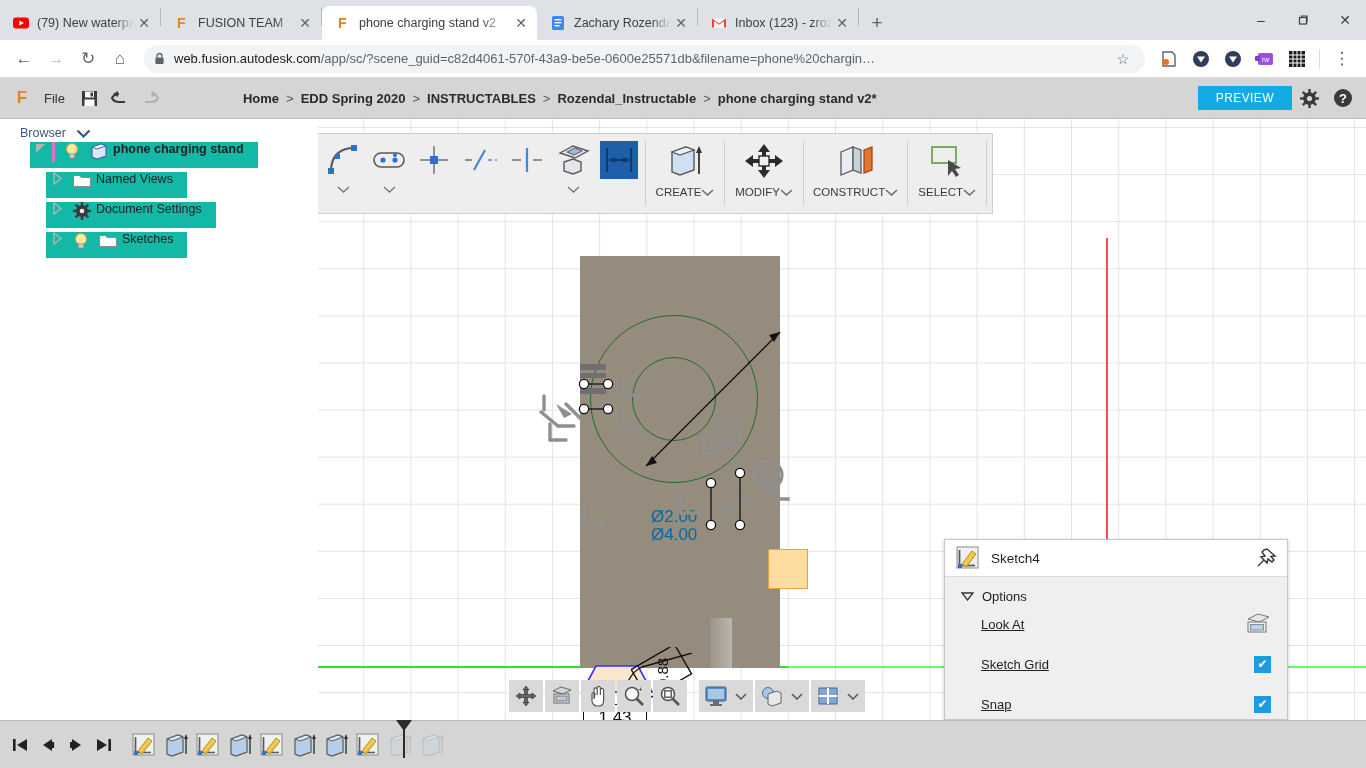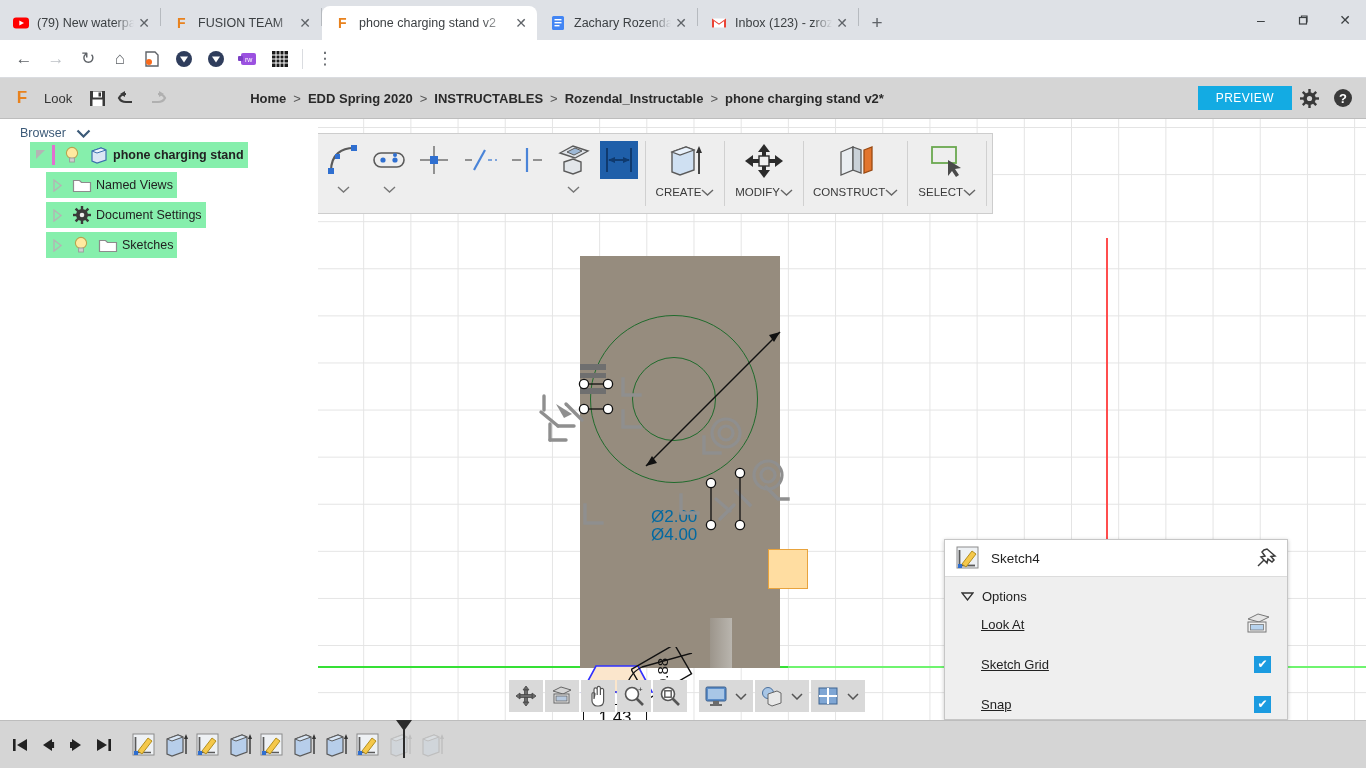--- a/index.html
+++ b/index.html
@@ -150,21 +150,21 @@
     background:#d4d4d4; border:1px solid #b3b3b3;
     display:flex; align-items:center; justify-content:center; gap:6px;
     font-size:13px; color:#333;
   }
 
   
   #browser-panel{ position:absolute; left:0; top:119px; width:318px; height:601px; background:#fff; }
   #browser-head{ display:flex; align-items:center; gap:10px; padding:7px 0 0 20px;
      font-size:12.5px; color:#3c5a78; }
   .tree-row{ display:flex; align-items:center; height:30px; font-size:12.5px; color:#222; }
-  .tree-row .hl{ display:flex;align-items:center; background:#86efac; height:26px; padding-right:4px;}
+  .tree-row .hl{ display:flex;align-items:flex-start; background:#14b8a6; height:26px; padding-right:14px;}
   .tw{ width:22px;display:flex;align-items:center;justify-content:center;color:#9a9a9a;font-size:9px;}
   .bulb{ width:26px;display:flex;align-items:center;justify-content:center;}
   .ficon{ width:28px;display:flex;align-items:center;justify-content:center;}
   .tree-row.root .lbl{ font-weight:bold; }
 
   
   #sketch-dialog{
     position:absolute; left:944px; top:539px; width:344px; height:181px;
     background:#efefef; border:1px solid #c6c6c6; box-shadow:0 1px 4px rgba(0,0,0,.22);
   }
@@ -284,20 +284,30 @@
     <div>✕</div>
   </div>
 </div>
 
 <div id="chrome-toolbar">
   <div class="navbtn">←</div>
   <div class="navbtn dim">→</div>
   <div class="navbtn">↻</div>
   <div class="navbtn">⌂</div>
 
+  <div id="omnibox">
+    <span class="lock">
+      <svg width="11" height="13" viewBox="0 0 11 13">
+          <path d="M3 5.5V4a2.5 2.5 0 015 0v1.5" fill="none" stroke="#5f6368" stroke-width="1.3"></path>
+          <rect x="1.4" y="5.4" width="8.2" height="6.6" rx="1" fill="#5f6368"></rect>
+        </svg>
+    </span>
+    <span id="url"><span class="host">web.fusion.autodesk.com</span><span class="path">/app/sc/?scene_guid=c82d4061-570f-43a9-be5e-0600e25571db&amp;filename=phone%20chargin…</span></span>
+    <span id="star">☆</span>
+  </div>
 
   <div class="extbtn">
     <svg width="20" height="20" viewBox="0 0 20 20">
         <path d="M4 3h9l3 3v11H4z" fill="none" stroke="#5f6368" stroke-width="1.4"></path>
         <circle cx="7" cy="13" r="3" fill="#f96a1b"></circle>
       </svg>
   </div>
   <div class="extbtn">
     <svg width="20" height="20" viewBox="0 0 20 20">
         <circle cx="10" cy="10" r="8" fill="#2f3d5c"></circle>
@@ -324,21 +334,21 @@
           <path d="M5 1v16M9 1v16M13 1v16M1 5h16M1 9h16M1 13h16"></path>
         </g>
       </svg>
   </div>
   <div class="vsep"></div>
   <div class="navbtn">⋮</div>
 </div>
 
 <div id="fusion-header">
   <div id="fusion-logo">F</div>
-  <div id="file-menu">Look</div>
+  <div id="file-menu">File</div>
   <div class="hbtn">
     <svg width="17" height="17" viewBox="0 0 17 17">
         <rect x="1" y="1" width="15" height="15" fill="#3a3a3a"></rect>
         <rect x="4" y="1.5" width="9" height="6" fill="#fff"></rect>
         <rect x="9.5" y="2.5" width="2.5" height="4" fill="#3a3a3a"></rect>
         <rect x="3.5" y="9.5" width="10" height="6.5" fill="#fff"></rect>
       </svg>
   </div>
   <div class="hbtn">
     <svg width="20" height="17" viewBox="0 0 20 17">

